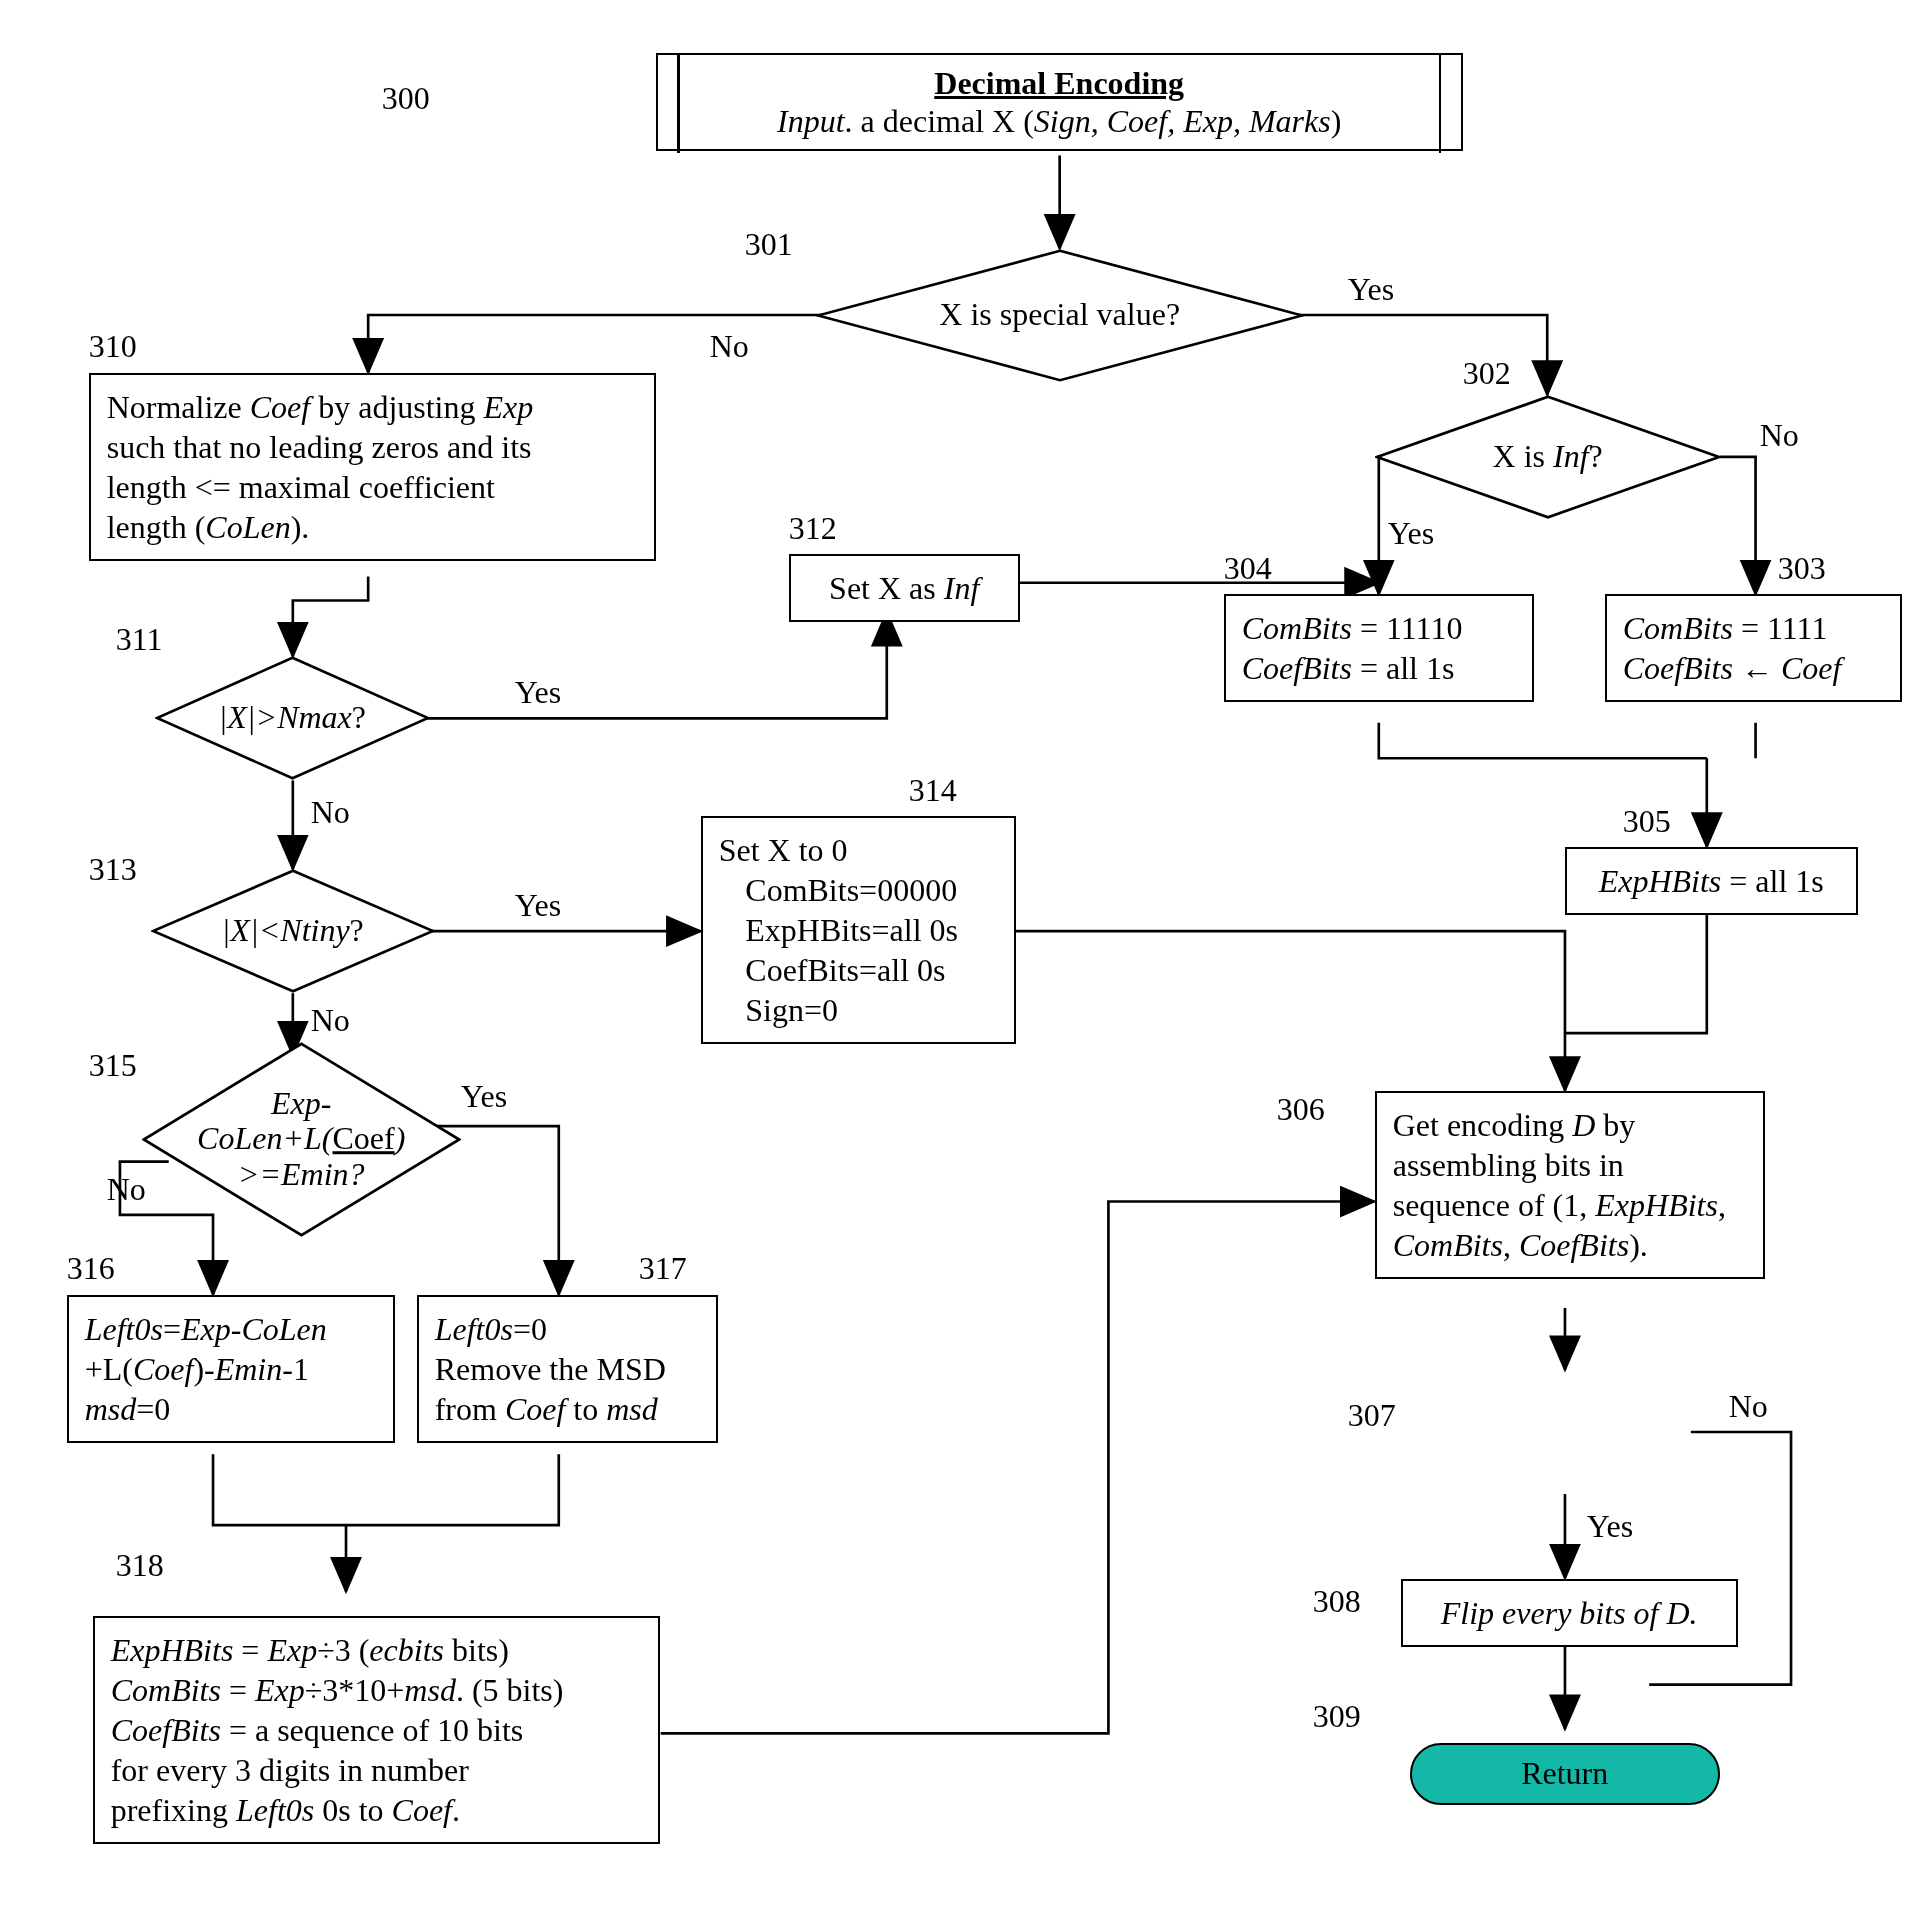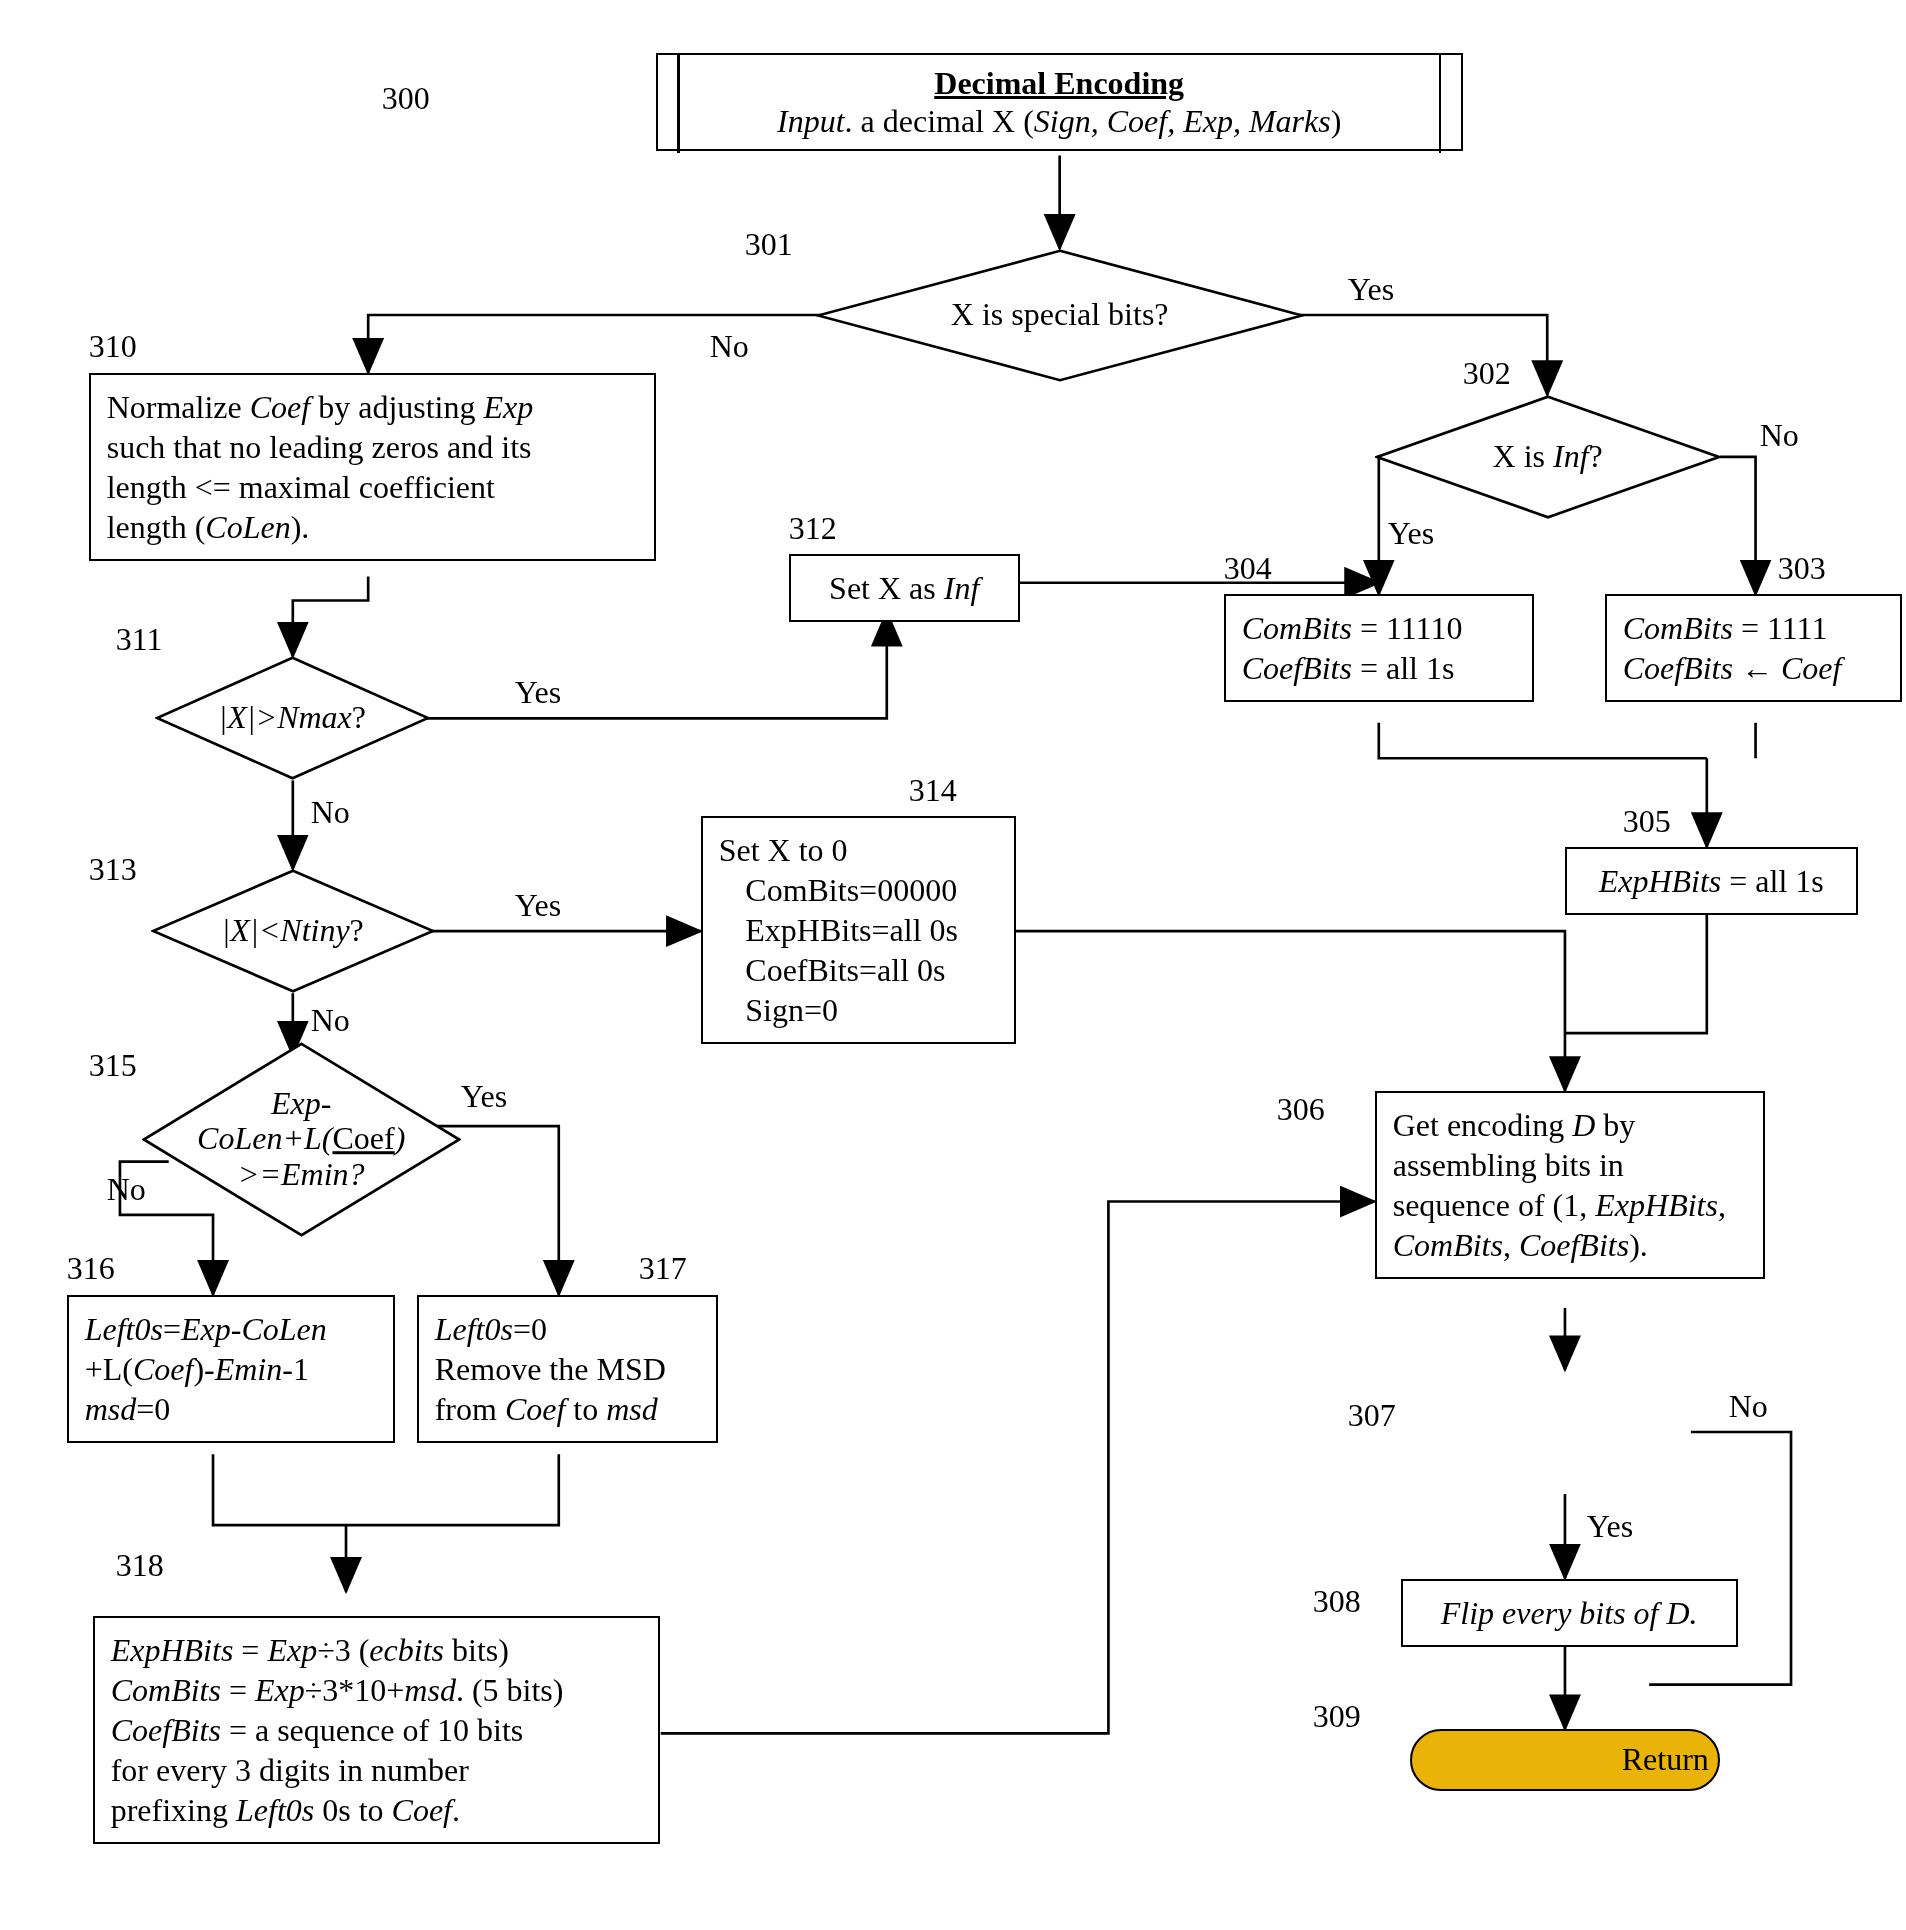--- a/index.html
+++ b/index.html
@@ -18,23 +18,24 @@
     position: absolute;
     box-sizing: border-box;
   }
   .label {
     position: absolute;
     font-size: 32px;
   }
   .terminator {
     border: 2.7px solid #000;
     border-radius: 35px;
-    text-align: right;
+    text-align: center;
     padding: 10.6px 8.9px;
-    background: #eab308;
+    background: #14b8a6;
+    margin-top: 14px;
   }
   .terminator-start {
     border: 2.7px solid #000;
     background: #fff;
     text-align: center;
     padding: 8.9px 8.9px;
     line-height: 1.2;
   }
   .process {
     border: 2.7px solid #000;
@@ -146,21 +147,21 @@
       <span class="i">Input</span><span>. a decimal X (</span><span class="i">Sign, Coef, Exp, Marks</span><span>)</span>
     </div>
   </div>
 </div>
 <div class="label" style="left:364px; top:62px;">300</div>
 
 <div class="node" style="left:798px; top:231px; width:488px; height:133px;">
   <svg class="decision" viewBox="0 0 550 150">
         <polygon points="275,2 548,75 275,148 2,75" fill="#fff" stroke="#000" stroke-width="3"></polygon>
       </svg>
-  <div class="decision-text" style="font-style:normal;"><span>X is special bits?</span></div>
+  <div class="decision-text" style="font-style:normal;"><span>X is special value?</span></div>
 </div>
 <div class="label" style="left:727px; top:208px;">301</div>
 <div class="edge-label" style="left:1330px; top:253px;">Yes</div>
 <div class="edge-label" style="left:692px; top:310px;">No</div>
 
 <div class="node" style="left:1357px; top:377px; width:346px; height:124px;">
   <svg class="decision" viewBox="0 0 390 140">
         <polygon points="195,2 388,70 195,138 2,70" fill="#fff" stroke="#000" stroke-width="3"></polygon>
       </svg>
   <div class="decision-text" style="font-style:normal;">

